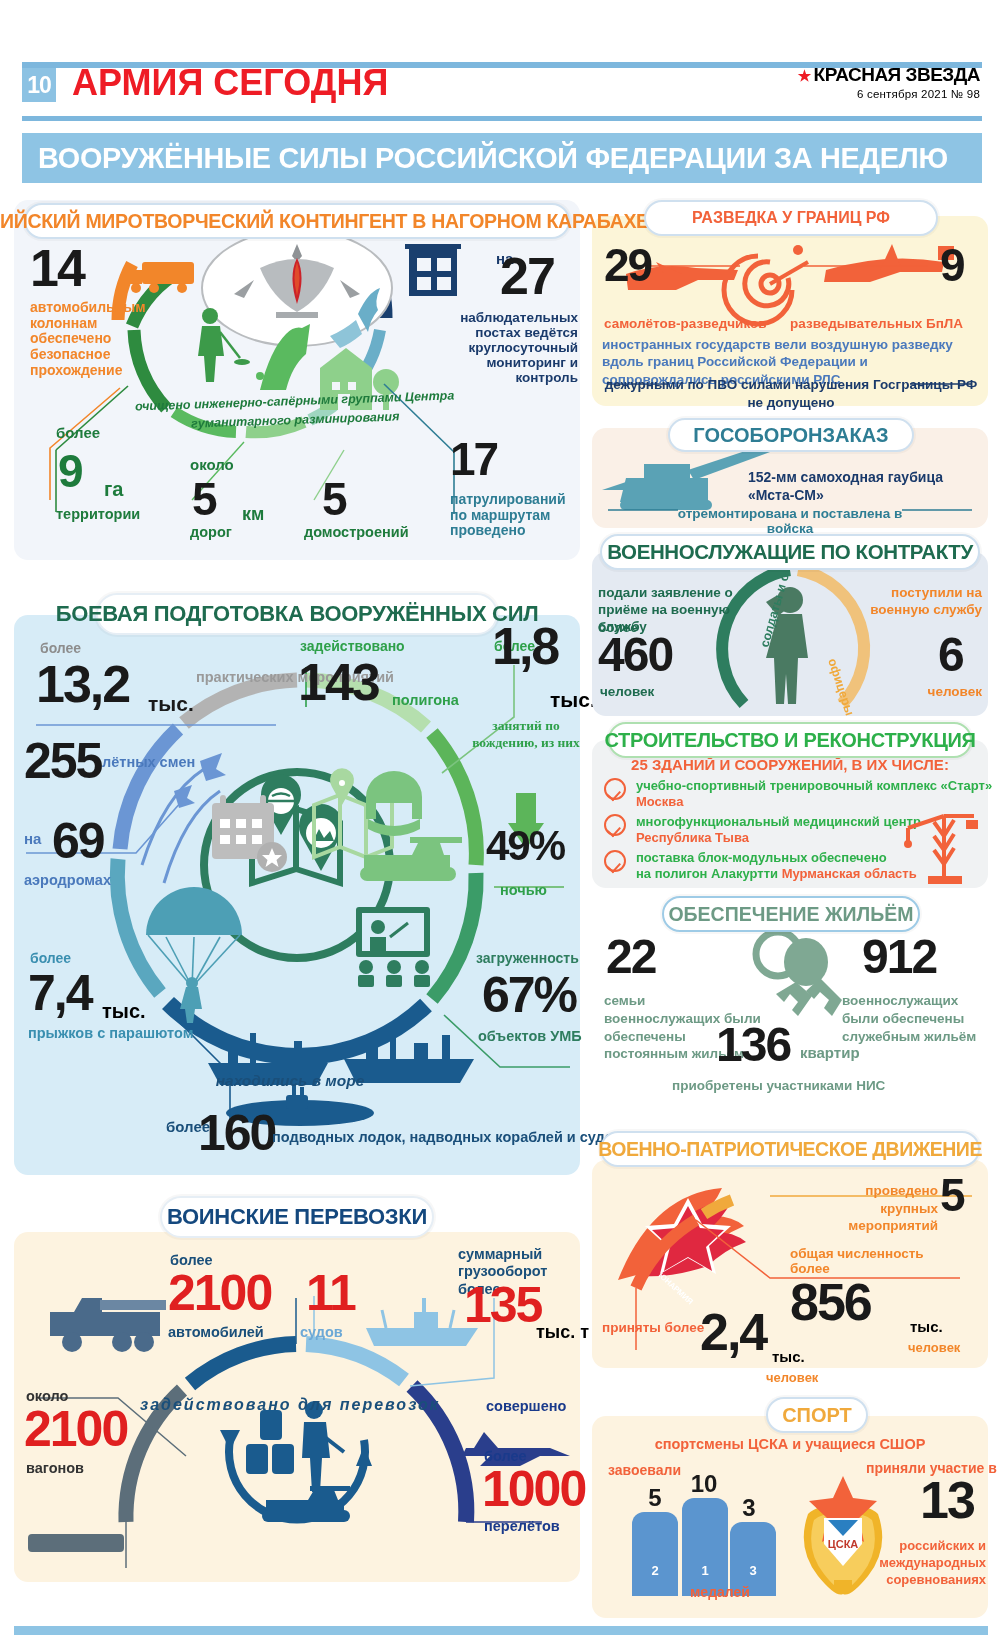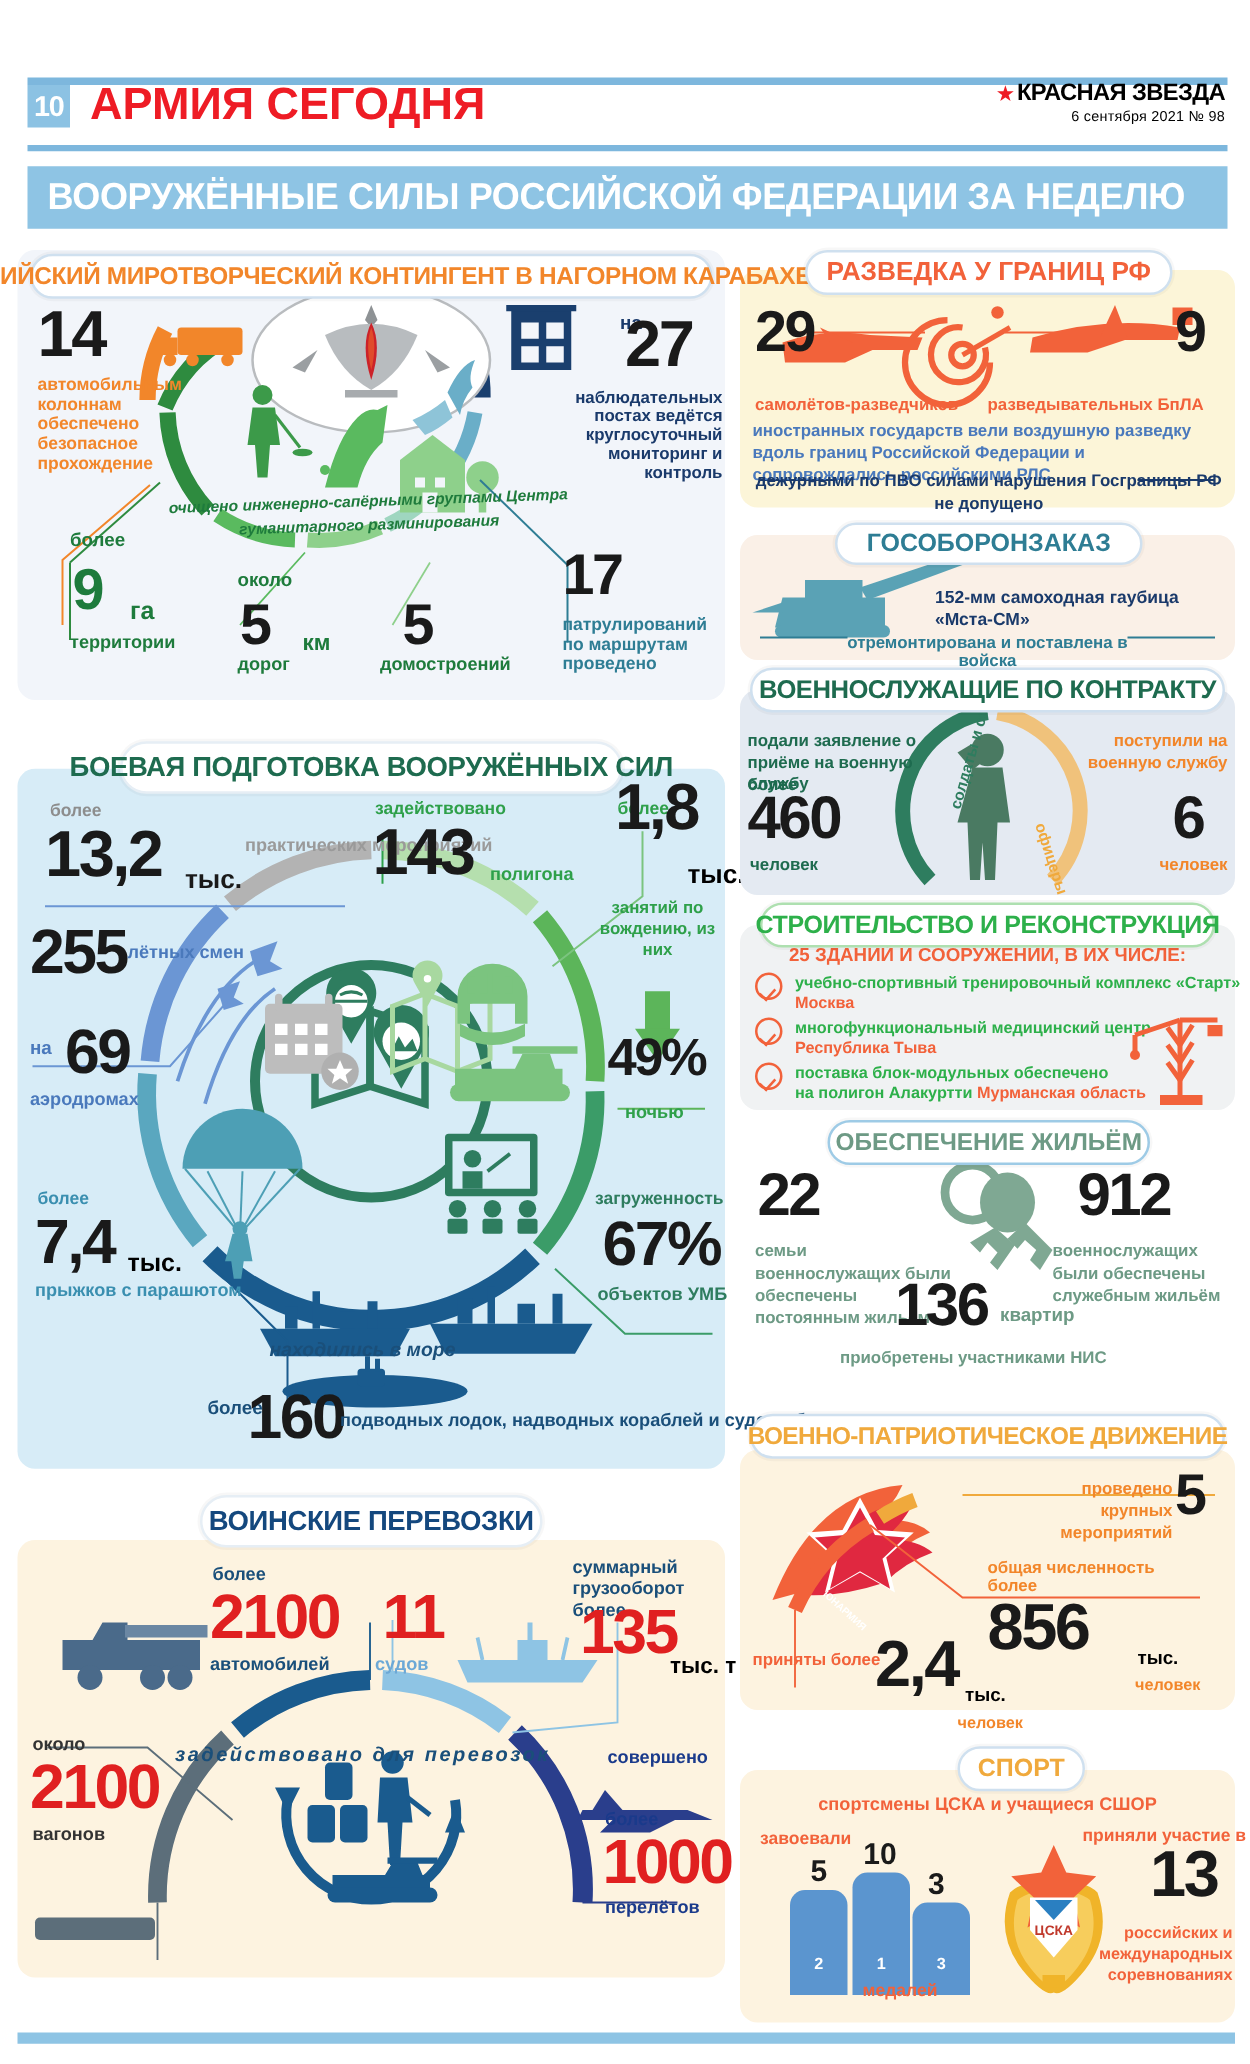--- a/index.html
+++ b/index.html
@@ -66,21 +66,21 @@
      color:#1e6b4f; font-size:22px; letter-spacing:-0.3px;}
 
   
   #p-transport { left:14px; top:1232px; width:566px; height:350px; background:#fdf3e0; }
   #t-transport { left:160px; top:1196px; width:274px; height:42px; border:2px solid #e6eef5;
      color:#14487e; font-size:22px; letter-spacing:-0.3px;}
 
   
   #p-recon { left:592px; top:216px; width:396px; height:190px; background:#fcf5d8; }
   #t-recon { left:644px; top:200px; width:294px; height:36px; border:2px solid #cfe0ef;
-     color:#f2623a; font-size:21px;}
+     color:#f2623a; font-size:16px;}
 
   
   #p-gos { left:592px; top:428px; width:396px; height:100px; background:#faf0e7; }
   #t-gos { left:668px; top:418px; width:246px; height:34px; border:2px solid #cfe0ef;
      color:#2e7d94; font-size:20px; }
 
   
   #p-contract { left:592px; top:552px; width:396px; height:164px; background:#e4eaf2; }
   #t-contract { left:600px; top:534px; width:380px; height:36px; border:2px solid #cfe0ef;
      color:#1e6b4f; font-size:20.5px; letter-spacing:-0.4px;}
@@ -137,21 +137,21 @@
   .t-132 { left:36px; top:662px; font-size:52px;}
   .t-132-pre{ left:40px; top:640px; color:#8d8d8d;}
   .t-132-u{ left:148px; top:692px; font-size:21px; font-weight:bold; color:#1a1a1a;}
   .t-132-l{ left:196px; top:668px; font-size:14.5px; color:#9a9a9a; font-weight:bold; line-height:1.25;}
   .t-143{ left:298px; top:660px; font-size:52px;}
   .t-143-pre{ left:300px; top:638px; color:#2ea04a;}
   .t-143-l{ left:392px; top:692px; font-size:14.5px; color:#2ea04a; font-weight:bold;}
   .t-18{ left:492px; top:624px; font-size:52px;}
   .t-18-pre{ left:494px; top:638px; color:#2ea04a;}
   .t-18-u{ left:550px; top:688px; font-size:21px; font-weight:bold;}
-  .t-18-l{ left:470px; top:718px; width:112px; font-size:13.5px; color:#2ea04a; font-weight:bold; text-align:center; line-height:1.25;}
+  .t-18-l{ left:470px; top:718px; width:112px; font-size:13.5px; color:#2ea04a; font-weight:bold; text-align:center; line-height:1.25;font-family:Liberation Serif, serif;}
   .t-255{ left:24px; top:740px; font-size:50px;}
   .t-255-l{ left:102px; top:752px; font-size:14.5px; color:#4a79bc; font-weight:bold; line-height:1.5;}
   .t-69{ left:52px; top:820px; font-size:50px;}
   .t-69-na{ left:24px; top:830px; font-size:15px; color:#4a79bc; font-weight:bold;}
   .t-69-l{ left:24px; top:872px; font-size:14.5px; color:#4a79bc; font-weight:bold;}
   .t-74{ left:28px; top:972px; font-size:50px;}
   .t-74-pre{ left:30px; top:950px; color:#3a8fb0;}
   .t-74-u{ left:102px; top:1000px; font-size:20px; font-weight:bold;}
   .t-74-l{ left:28px; top:1024px; font-size:14.5px; color:#3a8fb0; font-weight:bold; line-height:1.3;}
   .t-49{ left:486px; top:828px; font-size:42px;}

